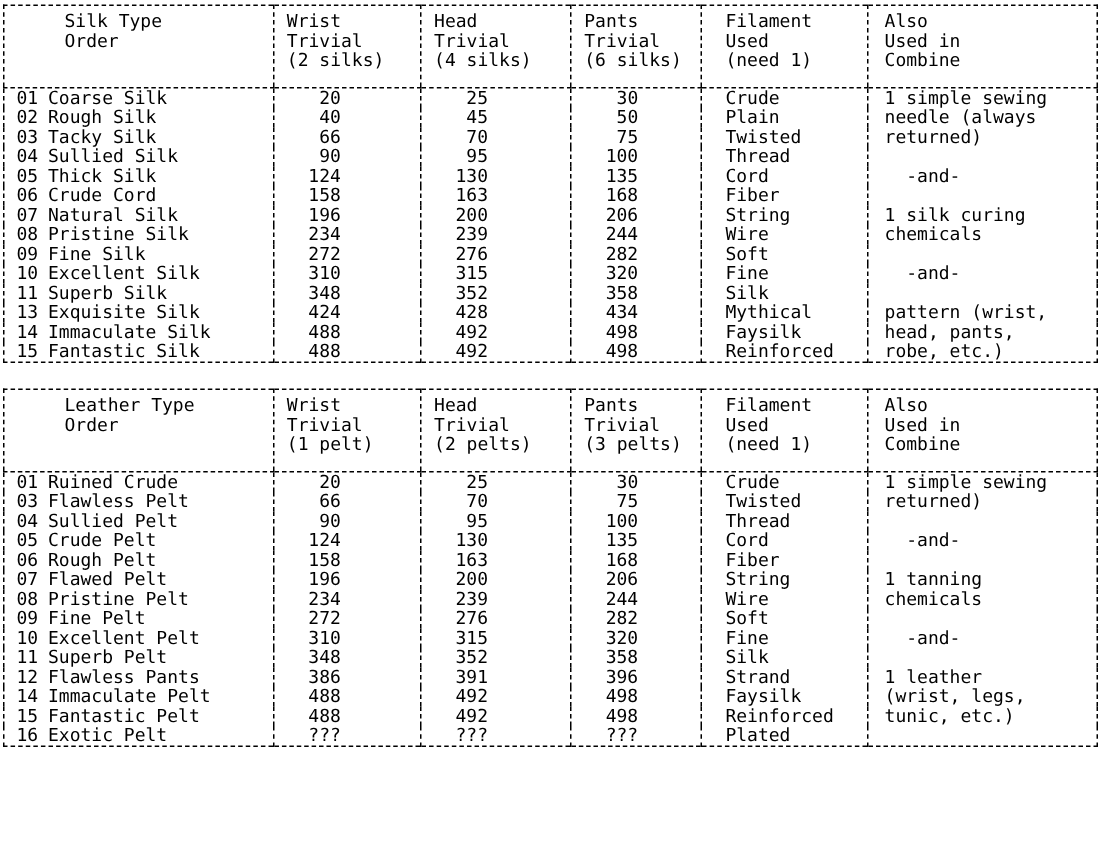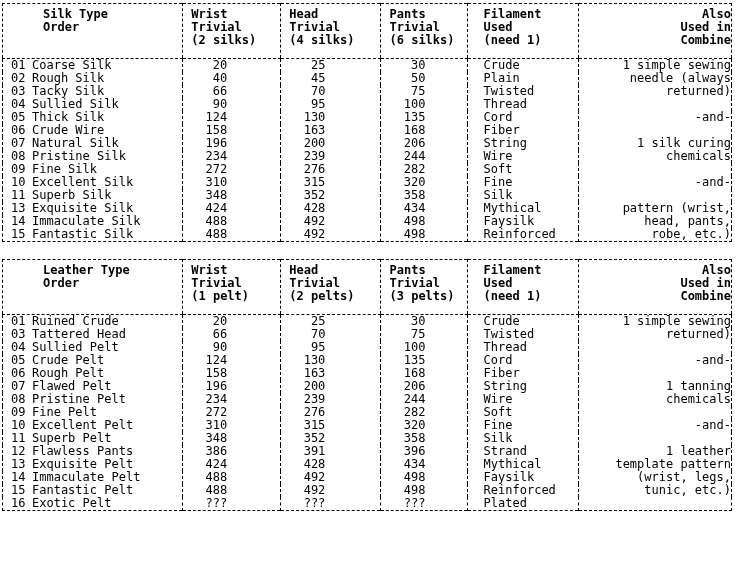--- a/index.html
+++ b/index.html
@@ -13,29 +13,29 @@
     border-collapse:collapse; table-layout:fixed; width:730px;
     border:1px dashed #000;
   }
   table.ascii + table.ascii { margin-top:17px; }
   th,td {
     border-left:1px dashed #000;
     padding:0; margin:0; font-weight:normal; text-align:left;
     vertical-align:top; overflow:hidden; white-space:pre;
   }
   th:first-child, td:first-child { border-left:none; }
-  thead th { border-bottom:1px dashed #000; height:50px; padding-top:4px;font-weight:bold; }
+  thead th { border-bottom:1px dashed #000; height:50px; padding-top:4px; }
   tbody td { height:13px; }
   
   td.c-type { padding-left:8px; }
   th.c-type { padding-left:40px; }
   th.c-wrist, th.c-head, th.c-pants,
   td.c-wrist, td.c-head, td.c-pants { padding-left:8px; }
   th.c-filament, td.c-filament { padding-left:16px; }
-  th.c-also, td.c-also { padding-left:11px;text-align:right; }
+  th.c-also, td.c-also { padding-left:11px; }
   .hline { display:block; }
   .rownum { display:inline-block; width:21px; }
   .num-val { display:inline-block; min-width:36px; text-align:right; white-space:pre; }
   .text-val { white-space:pre; }
 </style>
 </head>
 <body>
 
 <div class="page">
 
@@ -93,21 +93,21 @@
         </tr>
         <tr>
           <td class="c-type"><span class="rownum">05</span><span class="rowname">Thick Silk</span></td>
           <td class="c-wrist"><span class="num-val">124</span></td>
           <td class="c-head"><span class="num-val">130</span></td>
           <td class="c-pants"><span class="num-val">135</span></td>
           <td class="c-filament"><span class="text-val">Cord</span></td>
           <td class="c-also"><span class="text-val">  -and-</span></td>
         </tr>
         <tr>
-          <td class="c-type"><span class="rownum">06</span><span class="rowname">Crude Wire</span></td>
+          <td class="c-type"><span class="rownum">06</span><span class="rowname">Crude Cord</span></td>
           <td class="c-wrist"><span class="num-val">158</span></td>
           <td class="c-head"><span class="num-val">163</span></td>
           <td class="c-pants"><span class="num-val">168</span></td>
           <td class="c-filament"><span class="text-val">Fiber</span></td>
           <td class="c-also"><span class="text-val"></span></td>
         </tr>
         <tr>
           <td class="c-type"><span class="rownum">07</span><span class="rowname">Natural Silk</span></td>
           <td class="c-wrist"><span class="num-val">196</span></td>
           <td class="c-head"><span class="num-val">200</span></td>
@@ -196,21 +196,21 @@
     <tbody>
         <tr>
           <td class="c-type"><span class="rownum">01</span><span class="rowname">Ruined Crude</span></td>
           <td class="c-wrist"><span class="num-val">20</span></td>
           <td class="c-head"><span class="num-val">25</span></td>
           <td class="c-pants"><span class="num-val">30</span></td>
           <td class="c-filament"><span class="text-val">Crude</span></td>
           <td class="c-also"><span class="text-val">1 simple sewing</span></td>
         </tr>
         <tr>
-          <td class="c-type"><span class="rownum">03</span><span class="rowname">Tattered Head</span></td>
+          <td class="c-type"><span class="rownum">03</span><span class="rowname">Flawless Pelt</span></td>
           <td class="c-wrist"><span class="num-val">66</span></td>
           <td class="c-head"><span class="num-val">70</span></td>
           <td class="c-pants"><span class="num-val">75</span></td>
           <td class="c-filament"><span class="text-val">Twisted</span></td>
           <td class="c-also"><span class="text-val">returned)</span></td>
         </tr>
         <tr>
           <td class="c-type"><span class="rownum">04</span><span class="rowname">Sullied Pelt</span></td>
           <td class="c-wrist"><span class="num-val">90</span></td>
           <td class="c-head"><span class="num-val">95</span></td>
@@ -276,28 +276,20 @@
         </tr>
         <tr>
           <td class="c-type"><span class="rownum">12</span><span class="rowname">Flawless Pants</span></td>
           <td class="c-wrist"><span class="num-val">386</span></td>
           <td class="c-head"><span class="num-val">391</span></td>
           <td class="c-pants"><span class="num-val">396</span></td>
           <td class="c-filament"><span class="text-val">Strand</span></td>
           <td class="c-also"><span class="text-val">1 leather</span></td>
         </tr>
         <tr>
-          <td class="c-type"><span class="rownum">13</span><span class="rowname">Exquisite Pelt</span></td>
-          <td class="c-wrist"><span class="num-val">424</span></td>
-          <td class="c-head"><span class="num-val">428</span></td>
-          <td class="c-pants"><span class="num-val">434</span></td>
-          <td class="c-filament"><span class="text-val">Mythical</span></td>
-          <td class="c-also"><span class="text-val">template pattern</span></td>
-        </tr>
-        <tr>
           <td class="c-type"><span class="rownum">14</span><span class="rowname">Immaculate Pelt</span></td>
           <td class="c-wrist"><span class="num-val">488</span></td>
           <td class="c-head"><span class="num-val">492</span></td>
           <td class="c-pants"><span class="num-val">498</span></td>
           <td class="c-filament"><span class="text-val">Faysilk</span></td>
           <td class="c-also"><span class="text-val">(wrist, legs,</span></td>
         </tr>
         <tr>
           <td class="c-type"><span class="rownum">15</span><span class="rowname">Fantastic Pelt</span></td>
           <td class="c-wrist"><span class="num-val">488</span></td>

